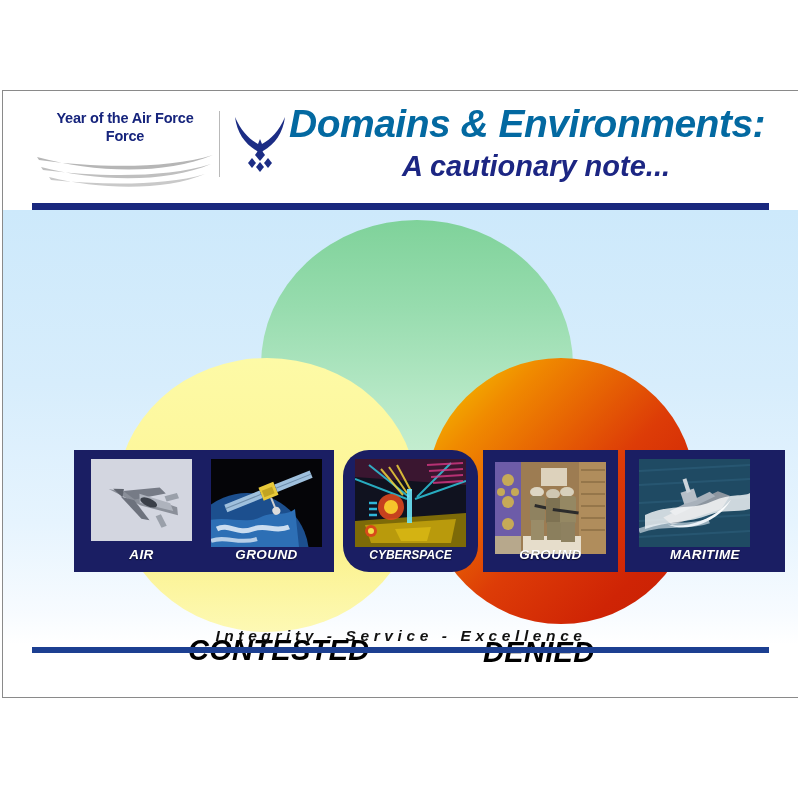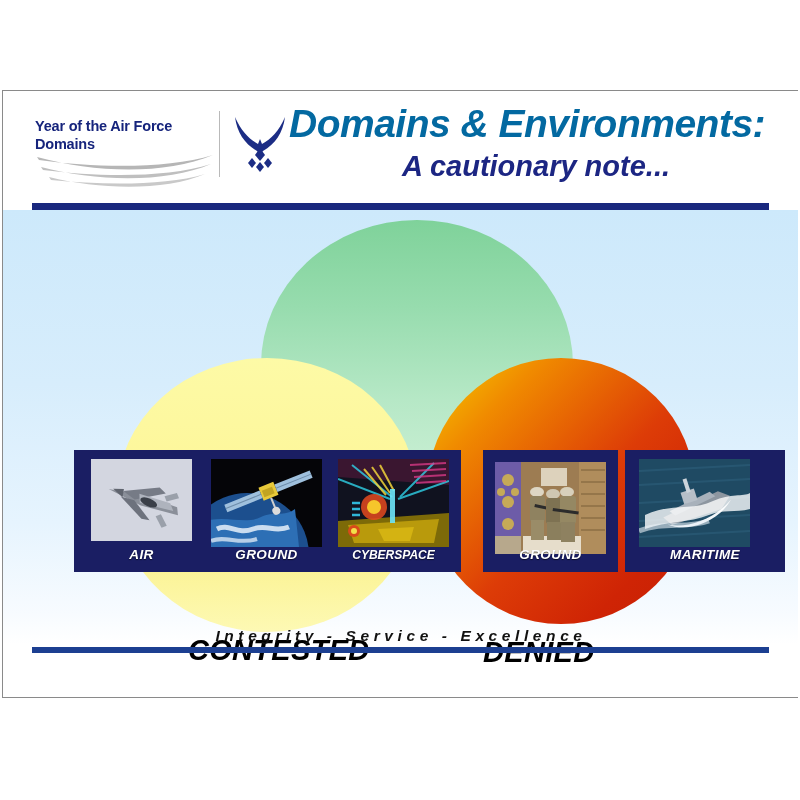--- a/index.html
+++ b/index.html
@@ -42,27 +42,26 @@
     left: 32px;
     top: 18px;
     width: 180px;
     height: 80px;
   }
   #logo-text {
     position: absolute;
     left: 0;
     top: 0;
     width: 180px;
-    text-align: left;
+    text-align: center;
     color: #16247c;
     font-weight: bold;
     font-size: 14.5px;
     line-height: 18px;
     letter-spacing: -0.2px;
-    margin-top: 8px;
   }
   #logo-swoosh {
     position: absolute;
     left: 0;
     top: 42px;
     width: 180px;
     height: 36px;
   }
 
   #logo-divider {
@@ -236,21 +235,21 @@
 </head>
 <body>
 
 <div id="slide">
 
   <div id="header">
 
     <div id="logo-block">
       <div id="logo-text">
         <span>Year of the Air Force</span><br>
-        <span>Domains</span>
+        <span>Force</span>
       </div>
       <svg id="logo-swoosh" viewBox="0 0 180 36" preserveAspectRatio="none">
         <path d="M2 6 C60 22 130 24 178 4 C132 18 62 17 4 9 Z" fill="#b6b6b6"></path>
         <path d="M6 16 C62 31 132 32 176 13 C132 27 64 26 8 19 Z" fill="#bfbfbf"></path>
         <path d="M14 26 C66 39 130 40 170 23 C130 35 68 34 16 29 Z" fill="#c9c9c9"></path>
       </svg>
     </div>
 
     <div id="logo-divider"></div>
 
@@ -317,21 +316,21 @@
             <line x1="12" y1="33" x2="50" y2="33" stroke="#6d8caa" stroke-width="1"></line>
             <line x1="66" y1="33" x2="104" y2="33" stroke="#6d8caa" stroke-width="1"></line>
             <rect x="57" y="40" width="2" height="12" fill="#cfcfcf"></rect>
             <circle cx="58" cy="54" r="4" fill="#dcdcdc"></circle>
           </g>
         </svg>
       </div>
       <div class="tile-label">GROUND</div>
     </div>
 
-    <div class="tile" style="left:323px;">
+    <div class="tile" style="left:340px;border-radius:26px;">
       <div class="tile-img wide">
         <svg viewBox="0 0 111 88" width="111" height="88">
           <rect width="111" height="88" fill="#10121f"></rect>
           <path d="M0 0 L111 0 L111 26 L0 18 Z" fill="#3a1630"></path>
           <path d="M0 62 L111 54 L111 88 L0 88 Z" fill="#7d6a08"></path>
           <path d="M10 66 L101 60 L96 84 L16 84 Z" fill="#b99a0c"></path>
           <path d="M40 70 L76 68 L72 82 L46 82 Z" fill="#d4b312"></path>
           <g stroke="#2fd2e8" stroke-width="2" fill="none" opacity="0.8">
             <path d="M0 20 L52 40"></path>
               <path d="M14 6 L54 38"></path>

